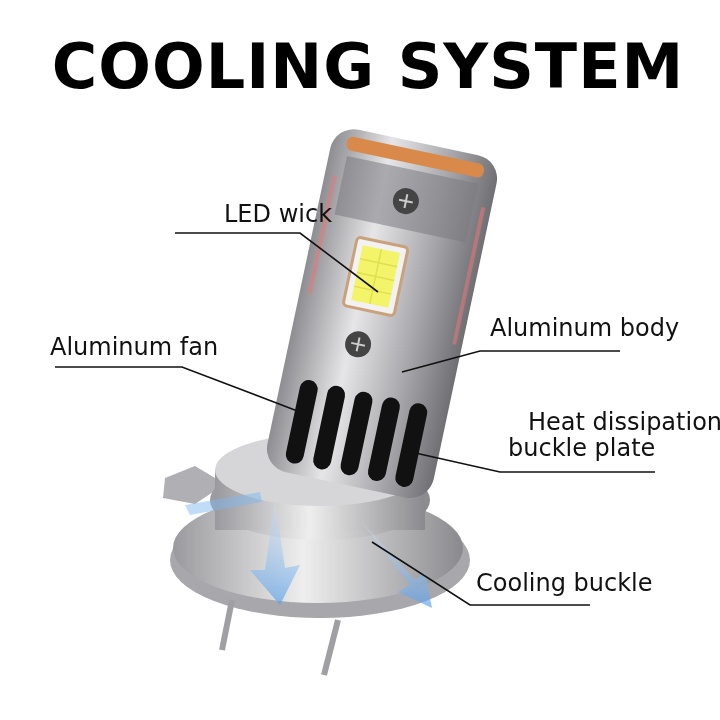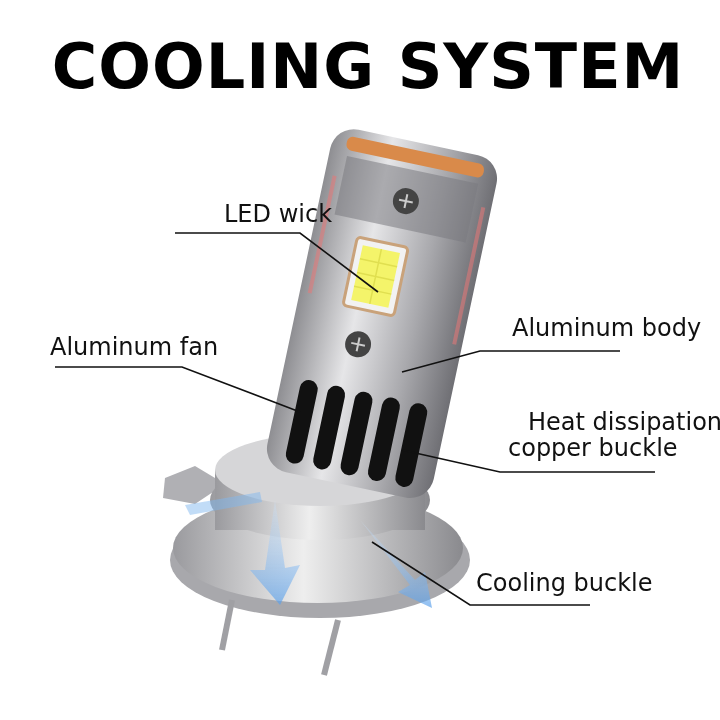--- a/index.html
+++ b/index.html
@@ -78,16 +78,16 @@
     <polyline points="175,233 300,233 378,292"></polyline>
     <polyline points="55,367 182,367 300,412"></polyline>
     <polyline points="620,351 480,351 402,372"></polyline>
     <polyline points="655,472 500,472 402,450"></polyline>
     <polyline points="590,605 470,605 372,542"></polyline>
   </g>
 </svg>
 
 <div class="label" style="left:180px; top:201px;margin-left:44px;">LED wick</div>
 <div class="label" style="left:50px; top:334px;">Aluminum fan</div>
-<div class="label" style="left:512px; top:315px;">Aluminum body</div>
+<div class="label" style="left:490px; top:315px;">Aluminum body</div>
 <div class="label" style="left:528px; top:409px;">Heat dissipation</div>
-<div class="label" style="left:508px; top:435px;">copper buckle</div>
+<div class="label" style="left:508px; top:435px;">buckle plate</div>
 <div class="label" style="left:476px; top:570px;">Cooling buckle</div>
 
 </body></html>

